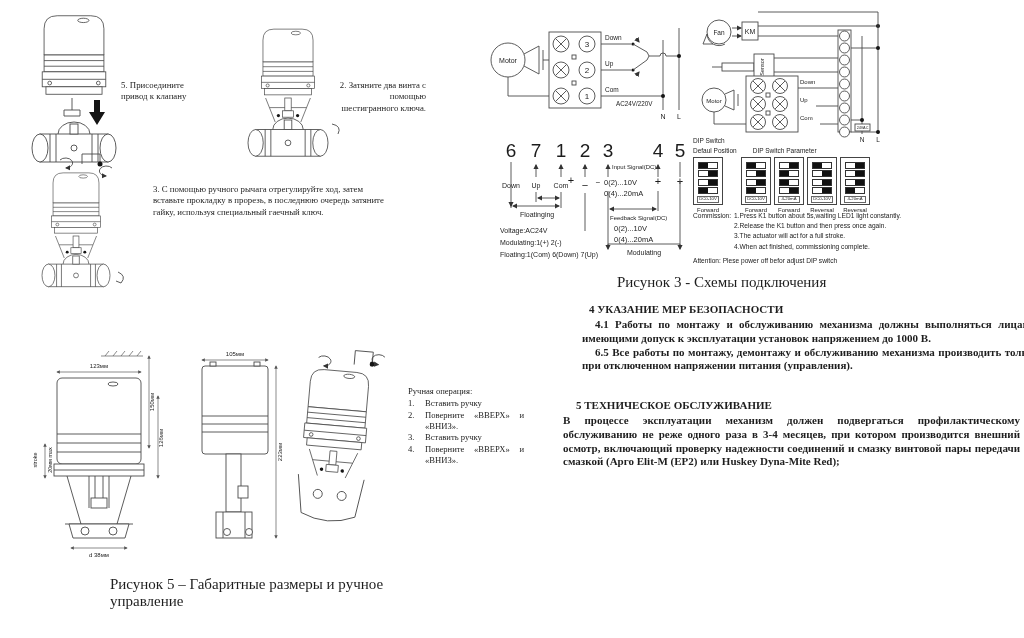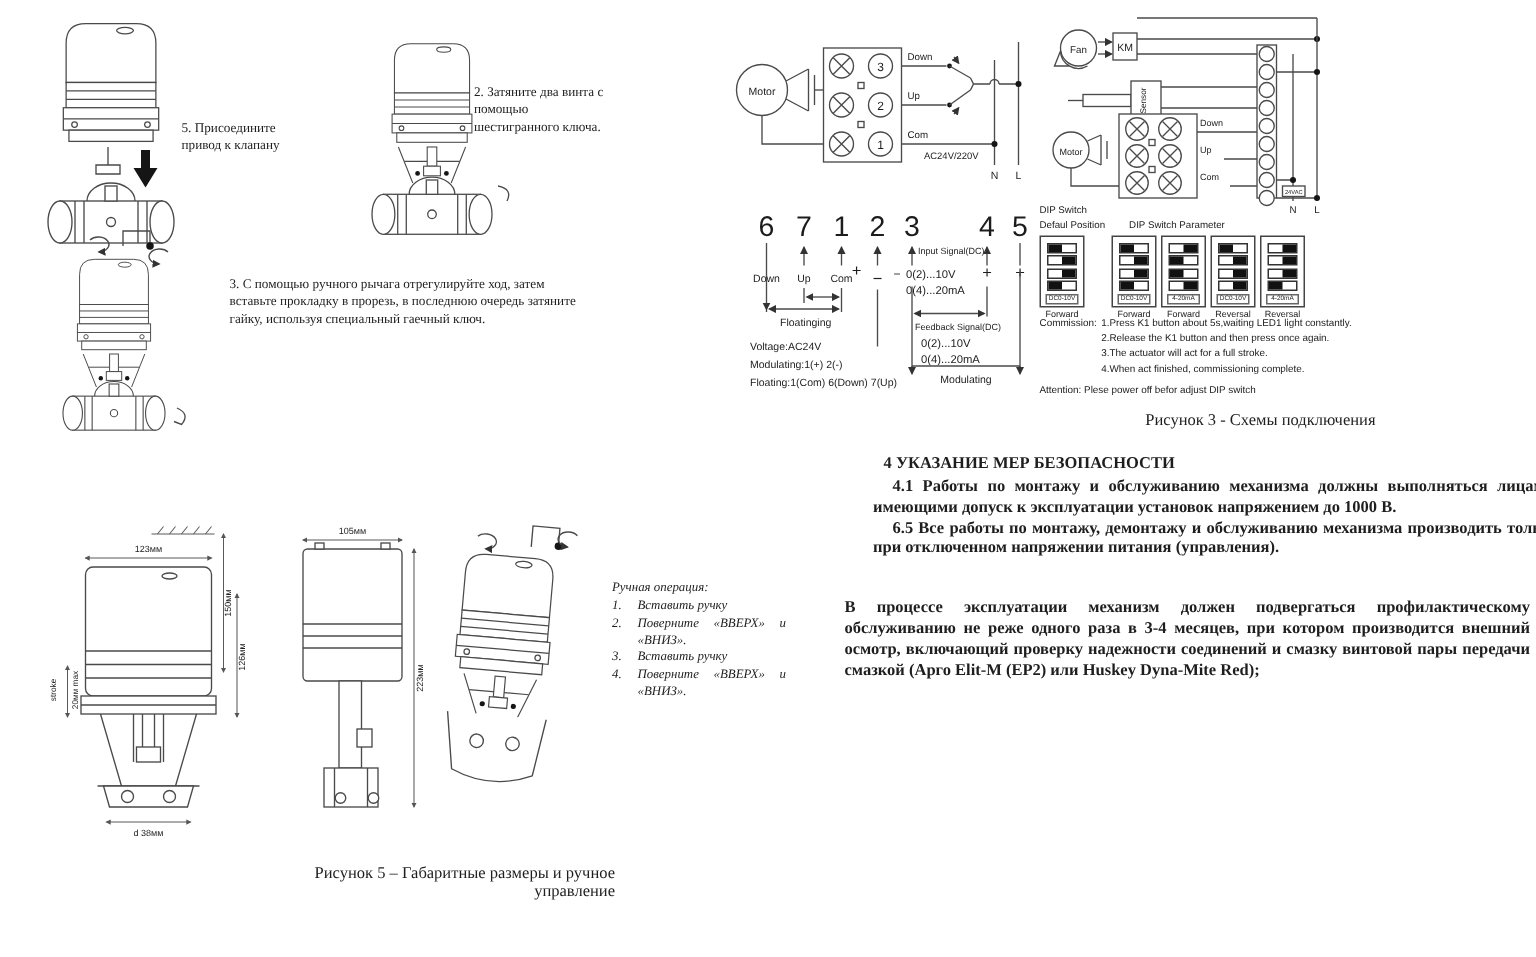--- a/index.html
+++ b/index.html
@@ -6,27 +6,27 @@
   .page{position:relative;width:1024px;height:638px;background:#ffffff;overflow:hidden;
         font-family:"Liberation Serif",serif;color:#1e1e1e;}
   .abs{position:absolute;}
   svg{overflow:visible;}
   svg text{font-family:"Liberation Sans",sans-serif;fill:#1c1c1c;}
   .ln{stroke:#4a4a4a;fill:none;stroke-width:0.9;}
   .fw{stroke:#4a4a4a;fill:#ffffff;stroke-width:0.9;}
   .dim{stroke:#5a5a5a;fill:none;stroke-width:0.7;}
   .blk{fill:#151515;stroke:none;}
   .steptext{font-size:8.8px;line-height:1.3;white-space:pre-line;}
-  .caption{font-size:11px;text-align:right;white-space:pre-line;}
+  .caption{font-size:15px;text-align:left;white-space:pre-line;}
   .bodytext{font-size:11px;line-height:1.26;text-align:justify;}
   .bodytext .h{font-weight:bold;text-align:left;text-indent:7px;margin:0 0 1px 0;}
   .bodytext .h2{text-indent:13px;}
   .bodytext p{margin:0;text-indent:13px;font-weight:bold;}
   .bodytext p.noind{text-indent:0;}
-  .manual{font-size:8.6px;line-height:1.32;font-style:italic;}
+  .manual{font-size:8.6px;line-height:1.32;}
   .manual .mtitle{margin-bottom:1px;}
   .mrow{display:flex;}
   .mnum{width:17px;flex:none;}
   .mtext{flex:1;text-align:justify;}
   .dipsec{font-family:"Liberation Sans",sans-serif;font-size:6.5px;color:#222;}
   .dipline2{margin-top:3px;display:flex;}
   .dippt{margin-left:16px;}
   .diprow{display:flex;margin-top:3px;}
   .dipunit{width:30px;margin-right:3px;text-align:center;}
   .dipunit.default{margin-right:18px;}
@@ -111,21 +111,21 @@
       <path class="ln" d="M24,4 a7,5 0 1 1 6,8" marker-end="url(#ah)"></path>
       <path class="ln" d="M76,12 a7,5 0 1 0 -6,8" marker-end="url(#ah)"></path>
       <use href="#acthead" x="0" y="14" width="80" height="66"></use>
       <use href="#actyoke" x="8" y="80" width="64" height="22"></use>
       <use href="#actvalve" x="-4" y="100" width="88" height="34"></use>
       <path class="ln" d="M82,116 q9,4 3,11 l-5,-2"></path>
     </g>
   </svg>
   <div class="abs steptext" style="left:121px;top:80px;width:85px;">5. Присоедините
 привод к клапану</div>
-  <div class="abs steptext" style="left:316px;top:56px;width:110px;">2. Затяните два винта с
+  <div class="abs steptext" style="left:316px;top:80px;width:110px;text-align:right;">2. Затяните два винта с
 помощью
 шестигранного ключа.</div>
   <div class="abs steptext" style="left:133px;top:184px;width:262px;margin-left:20px;">3. С помощью ручного рычага отрегулируйте ход, затем
 вставьте прокладку в прорезь, в последнюю очередь затяните
 гайку, используя специальный гаечный ключ.</div>
 
   
   <svg class="abs" style="left:30px;top:342px;" width="400" height="232">
 
     <g transform="translate(27,6)">
@@ -481,16 +481,17 @@
   </div>
   <div class="abs caption" style="left:617px;top:274px;width:300px;">Рисунок 3 - Схемы подключения</div>
 
   
   <div class="abs bodytext" style="left:582px;top:303px;width:457px;">
     <div class="h">4 УКАЗАНИЕ МЕР БЕЗОПАСНОСТИ</div>
     <p>4.1 Работы по монтажу и обслуживанию механизма должны выполняться лицами, имеющими допуск к эксплуатации установок напряжением до 1000 В.</p>
     <p>6.5 Все работы по монтажу, демонтажу и обслуживанию механизма производить только при отключенном напряжении питания (управления).</p>
   </div>
   <div class="abs bodytext" style="left:563px;top:399px;width:457px;">
+    <div class="h h2">5 ТЕХНИЧЕСКОЕ ОБСЛУЖИВАНИЕ</div>
     <p class="noind">В процессе эксплуатации механизм должен подвергаться профилактическому обслуживанию не реже одного раза в 3-4 месяцев, при котором производится внешний осмотр, включающий проверку надежности соединений и смазку винтовой пары передачи смазкой (Арго Elit-M (EP2) или Huskey Dyna-Mite Red);</p>
   </div>
 
 </div>
 
 </body></html>

